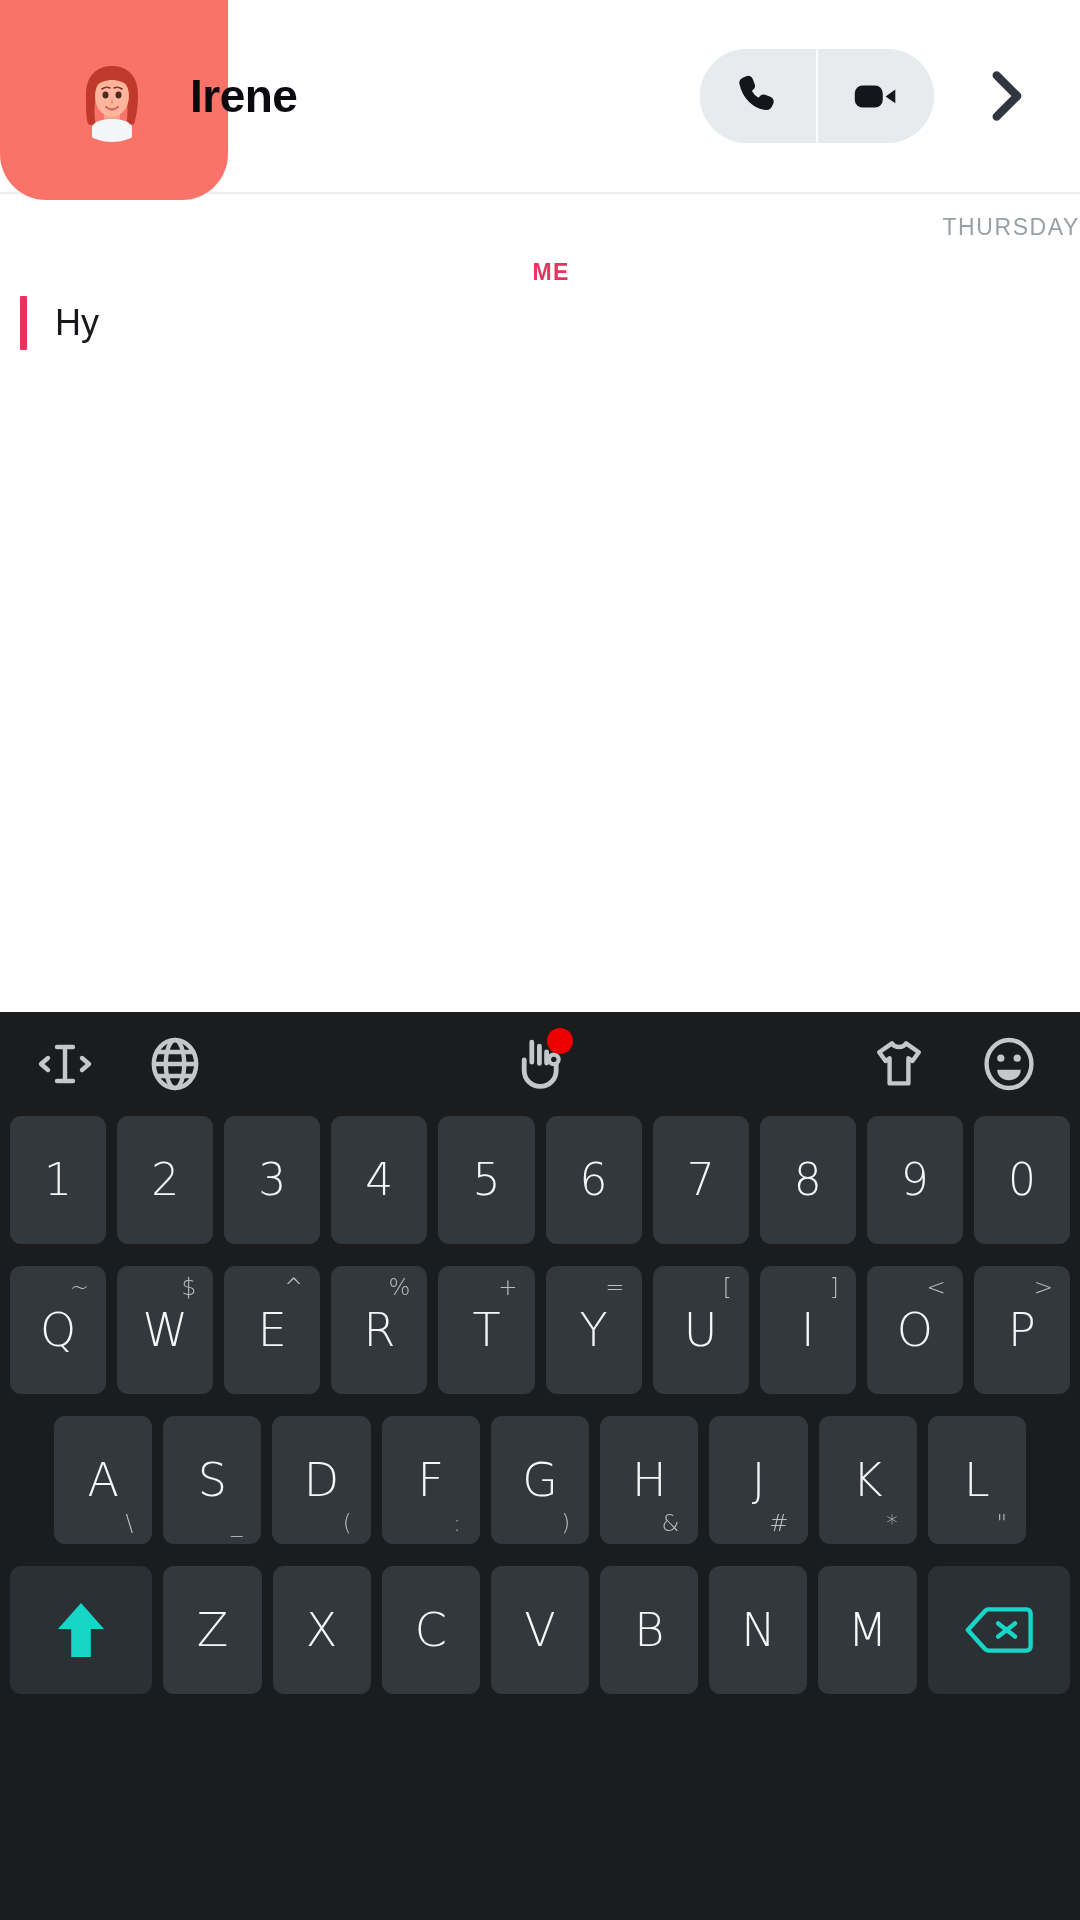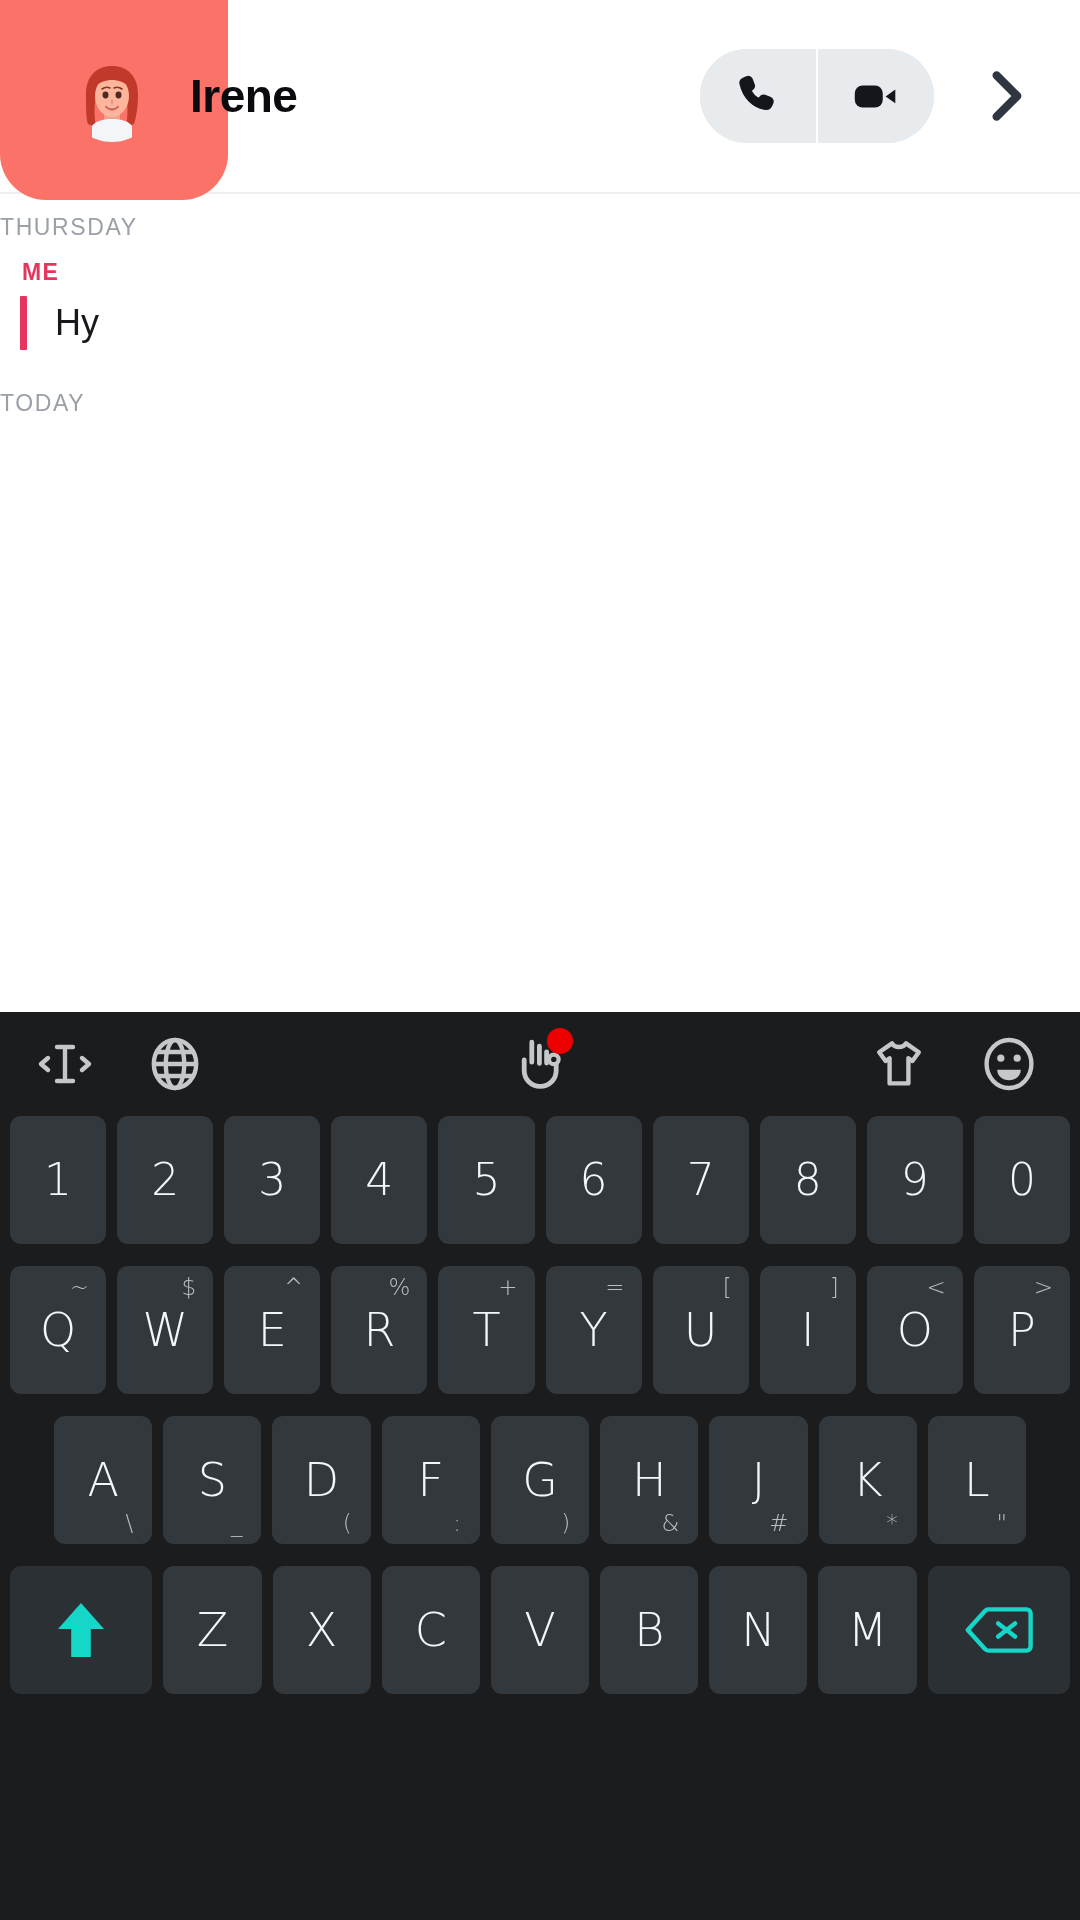--- a/index.html
+++ b/index.html
@@ -78,28 +78,28 @@
   }
 
   
   .conversation {
     position: relative;
     height: 860px;
     background: #fff;
     padding-top: 10px;
   }
   .day-sep {
-    text-align: left;
+    text-align: right;
     font-size: 23px;
     letter-spacing: 1.6px;
     color: #9aa0a6;
     font-weight: normal;
     margin: 10px 0 0 0;
   }
-  .msg-block { padding: 18px 0 0 0; }
+  .msg-block { padding: 18px 0 0 0; text-align: center; }
   .msg-sender {
     font-size: 23px;
     font-weight: bold;
     letter-spacing: 1.3px;
     color: #e5355f;
     margin-left: 22px;
   }
   .msg-row { display: flex; align-items: stretch; margin-top: 10px; }
   .msg-bar { width: 7px; background: #e5355f; margin-left: 20px; min-height: 54px; border-radius: 1px; }
   .msg-text {
@@ -291,21 +291,20 @@
 
   <div class="conversation">
     <div class="day-sep">THURSDAY</div>
     <div class="msg-block">
       <div class="msg-sender">ME</div>
       <div class="msg-row">
         <div class="msg-bar"></div>
         <div class="msg-text">Hy</div>
       </div>
     </div>
-    <div class="day-sep" style="margin-top:40px">TODAY</div>
   </div>
 
   <div class="inputbar">
     <div class="camera-circle">
       <svg width="54" height="48" viewBox="0 0 28 24" aria-hidden="true">
         <path d="M3 7.5h4.2l1.6-2.6h10.4l1.6 2.6H25c1 0 1.8.8 1.8 1.8v9.4c0 1-.8 1.8-1.8 1.8H3c-1 0-1.8-.8-1.8-1.8V9.3C1.2 8.3 2 7.5 3 7.5z" fill="#5a6570"></path>
         <circle cx="14" cy="13.6" r="5" fill="#e6edf0"></circle>
         <circle cx="14" cy="13.6" r="2.6" fill="#5a6570"></circle>
       </svg>
     </div>

